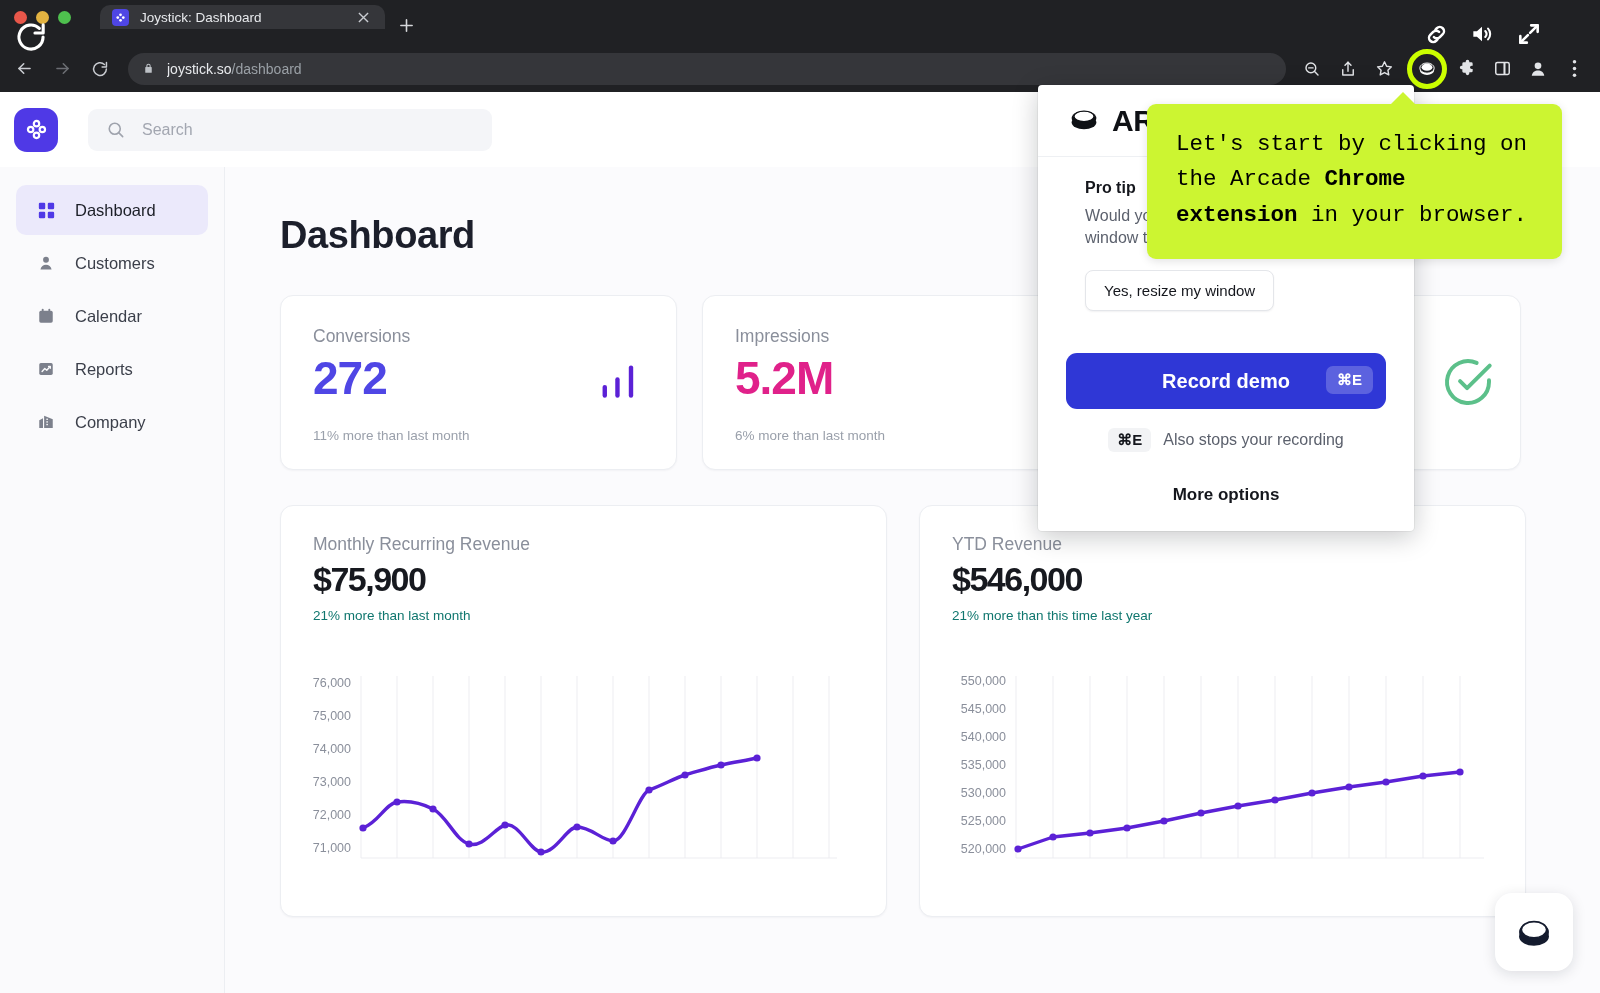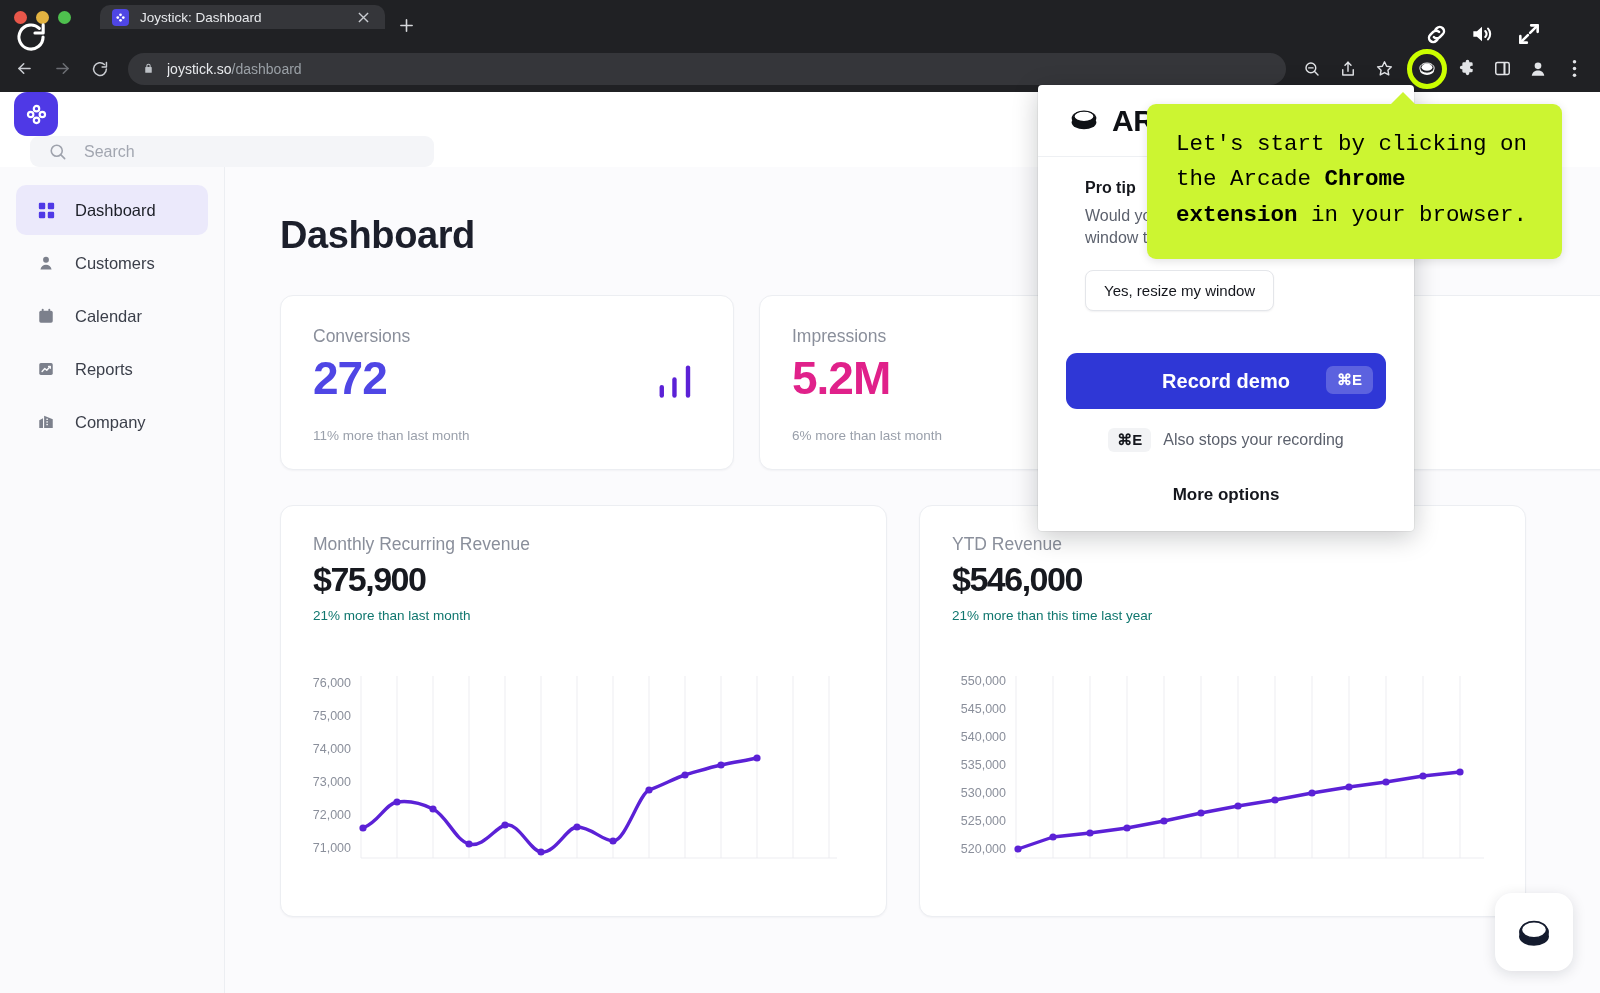--- a/index.html
+++ b/index.html
@@ -104,21 +104,21 @@
   }
 
   
   #page {
     position: absolute; top: 92px; left: 0; width: 1600px; height: 901px;
     background: #ffffff; overflow: hidden;
   }
 
   #app-header {
     position: absolute; top: 0; left: 0; right: 0; height: 75px;
-    background: #ffffff; display: flex;  flex-direction: column;
+    background: #ffffff; display: flex; align-items: center;
   }
   #brand-logo {
     width: 44px; height: 44px; margin-left: 14px; border-radius: 13px;
     background: #4f39e6; display: flex; align-items: center; justify-content: center;
     flex: 0 0 auto; cursor: pointer;
   }
   #search-wrap {
     margin-left: 30px; width: 404px; height: 42px;
     background: #f4f5f8; border-radius: 9px;
     display: flex; align-items: center; padding: 0 18px;
@@ -155,21 +155,21 @@
   }
   #page-title {
     margin: 47px 0 0 55px; font-size: 38px; font-weight: 700;
     color: #1c1f2b; letter-spacing: -0.4px;
   }
 
   .kpi-row {
     display: flex; gap: 25px; margin: 38px 0 0 55px;
   }
   .kpi-card {
-    width: 454px; height: 175px; background: #fff;
+    width: 397px; height: 175px; background: #fff;
     border: 1px solid #eceef2; border-radius: 13px;
     box-shadow: 0 1px 2px rgba(16,24,40,.04);
     padding: 30px 32px; position: relative; flex: 0 0 auto;
   }
   .kpi-label { font-size: 17.5px; color: #8a8f9b; }
   .kpi-value {
     font-size: 46px; font-weight: 700; letter-spacing: -1px;
     margin-top: 8px; line-height: 1;
   }
   .kpi-sub { position: absolute; left: 32px; bottom: 26px; font-size: 13.5px; color: #9aa0ab; }

